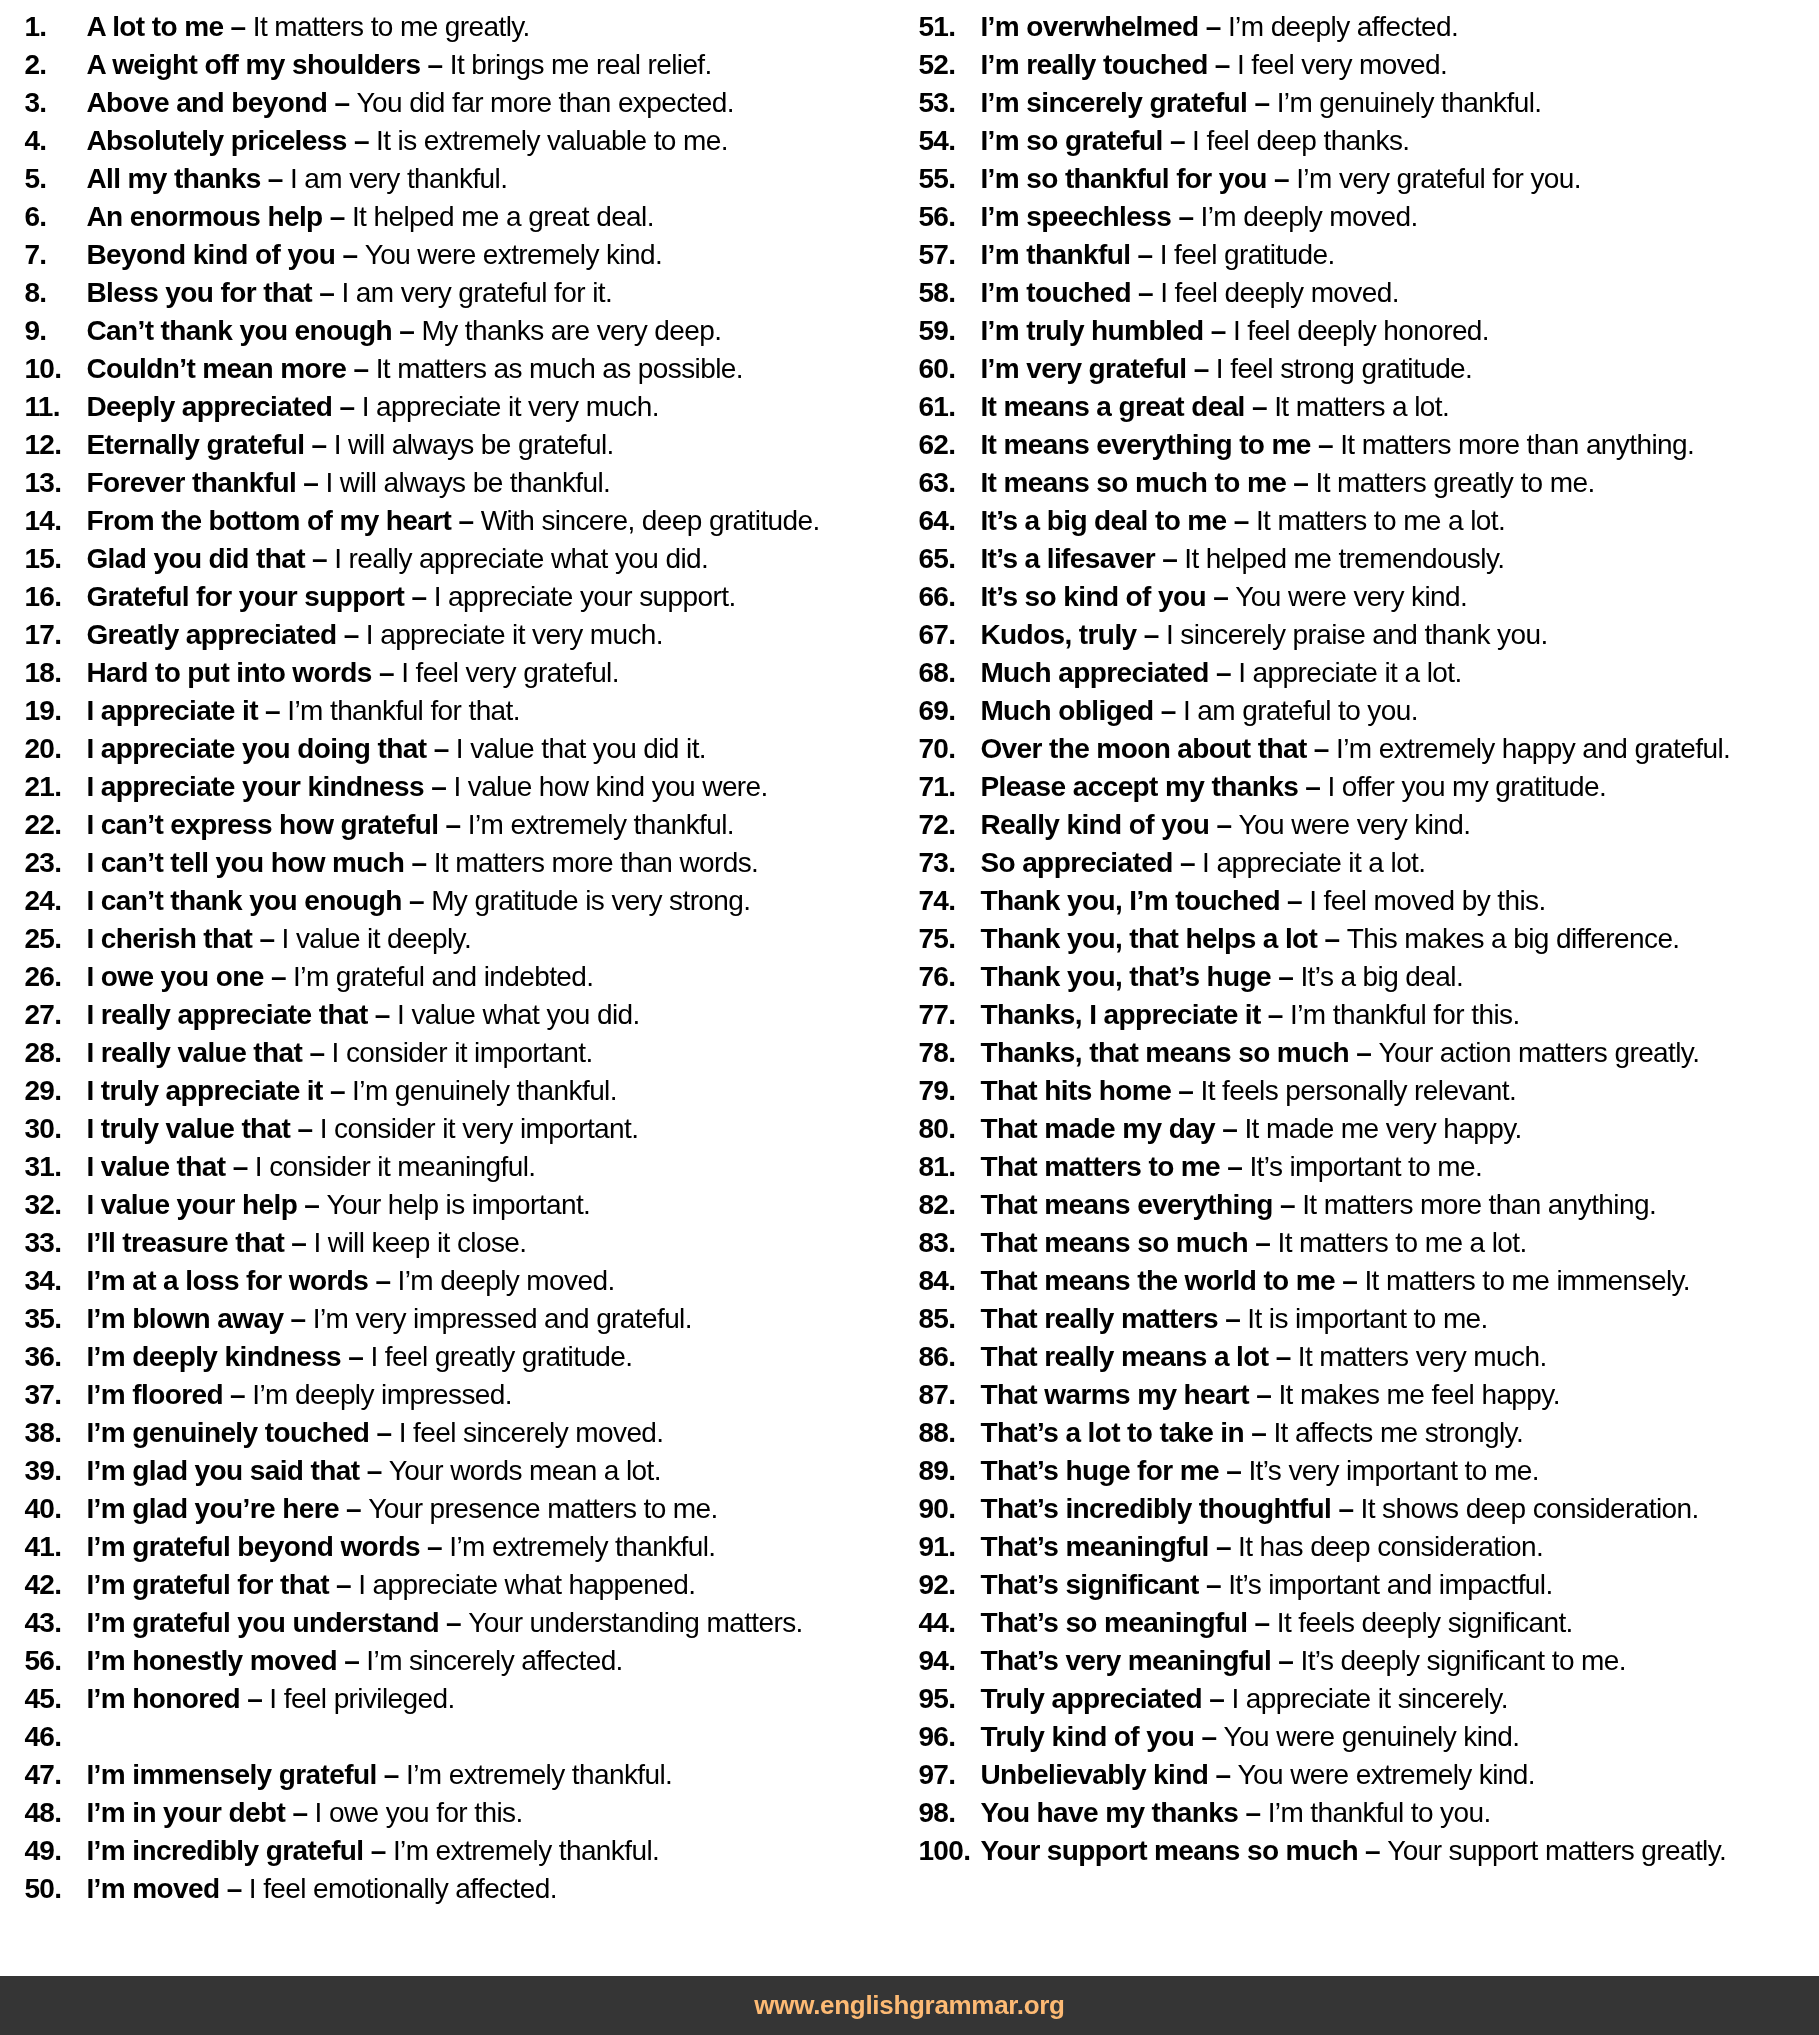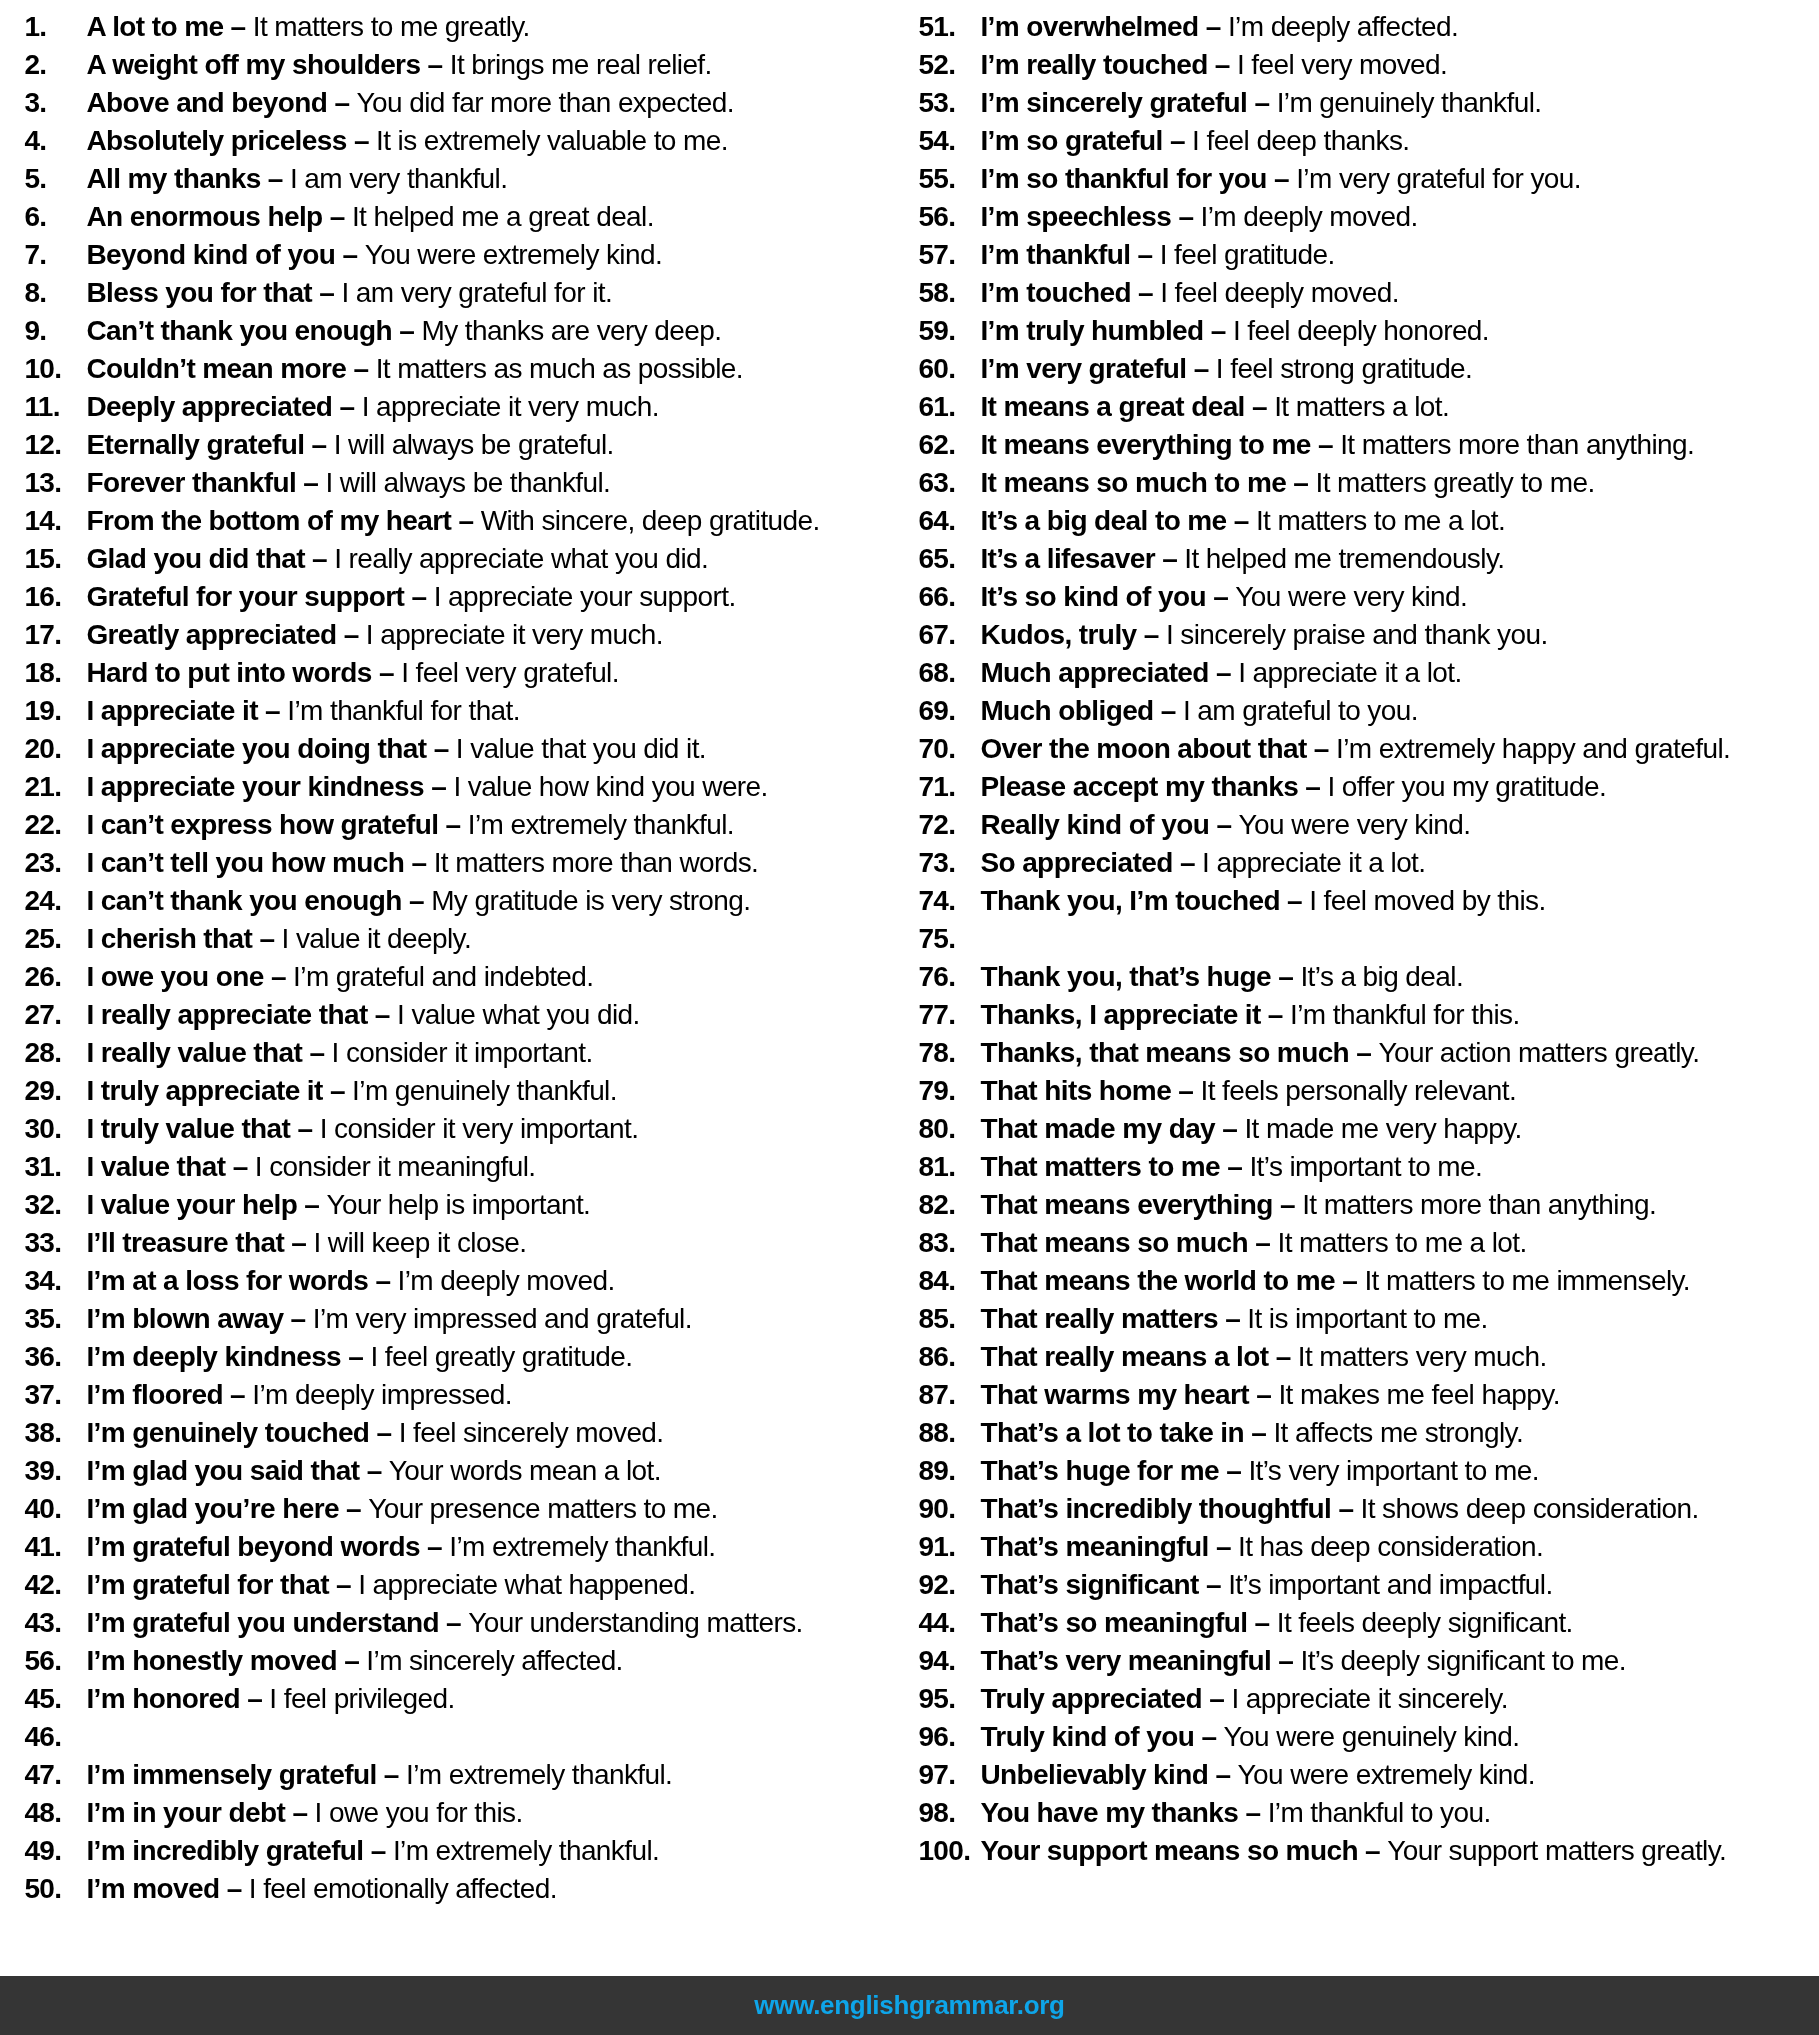--- a/index.html
+++ b/index.html
@@ -354,20 +354,21 @@
         <div class="row">
           <span class="num">73.</span>
           <span><span class="phrase">So appreciated</span><span class="sep"> – </span><span class="meaning">I appreciate it a lot.</span></span>
         </div>
         <div class="row">
           <span class="num">74.</span>
           <span><span class="phrase">Thank you, I’m touched</span><span class="sep"> – </span><span class="meaning">I feel moved by this.</span></span>
         </div>
         <div class="row">
           <span class="num">75.</span>
+          <span><span class="phrase">Thank you, that helps a lot</span><span class="sep"> – </span><span class="meaning">This makes a big difference.</span></span>
         </div>
         <div class="row">
           <span class="num">76.</span>
           <span><span class="phrase">Thank you, that’s huge</span><span class="sep"> – </span><span class="meaning">It’s a big deal.</span></span>
         </div>
         <div class="row">
           <span class="num">77.</span>
           <span><span class="phrase">Thanks, I appreciate it</span><span class="sep"> – </span><span class="meaning">I’m thankful for this.</span></span>
         </div>
         <div class="row">
@@ -454,16 +455,16 @@
           <span class="num">98.</span>
           <span><span class="phrase">You have my thanks</span><span class="sep"> – </span><span class="meaning">I’m thankful to you.</span></span>
         </div>
         <div class="row">
           <span class="num">100.</span>
           <span><span class="phrase">Your support means so much</span><span class="sep"> – </span><span class="meaning">Your support matters greatly.</span></span>
         </div>
       </div>
   </div>
   <div class="footer" style="background: rgb(53, 53, 53);">
-    <span class="footer-text" style="color: #0ea5e9;">www.englishgrammar.org</span>
+    <span class="footer-text" style="color: #fdba74;">www.englishgrammar.org</span>
   </div>
 </div>
 
 
 </body></html>

